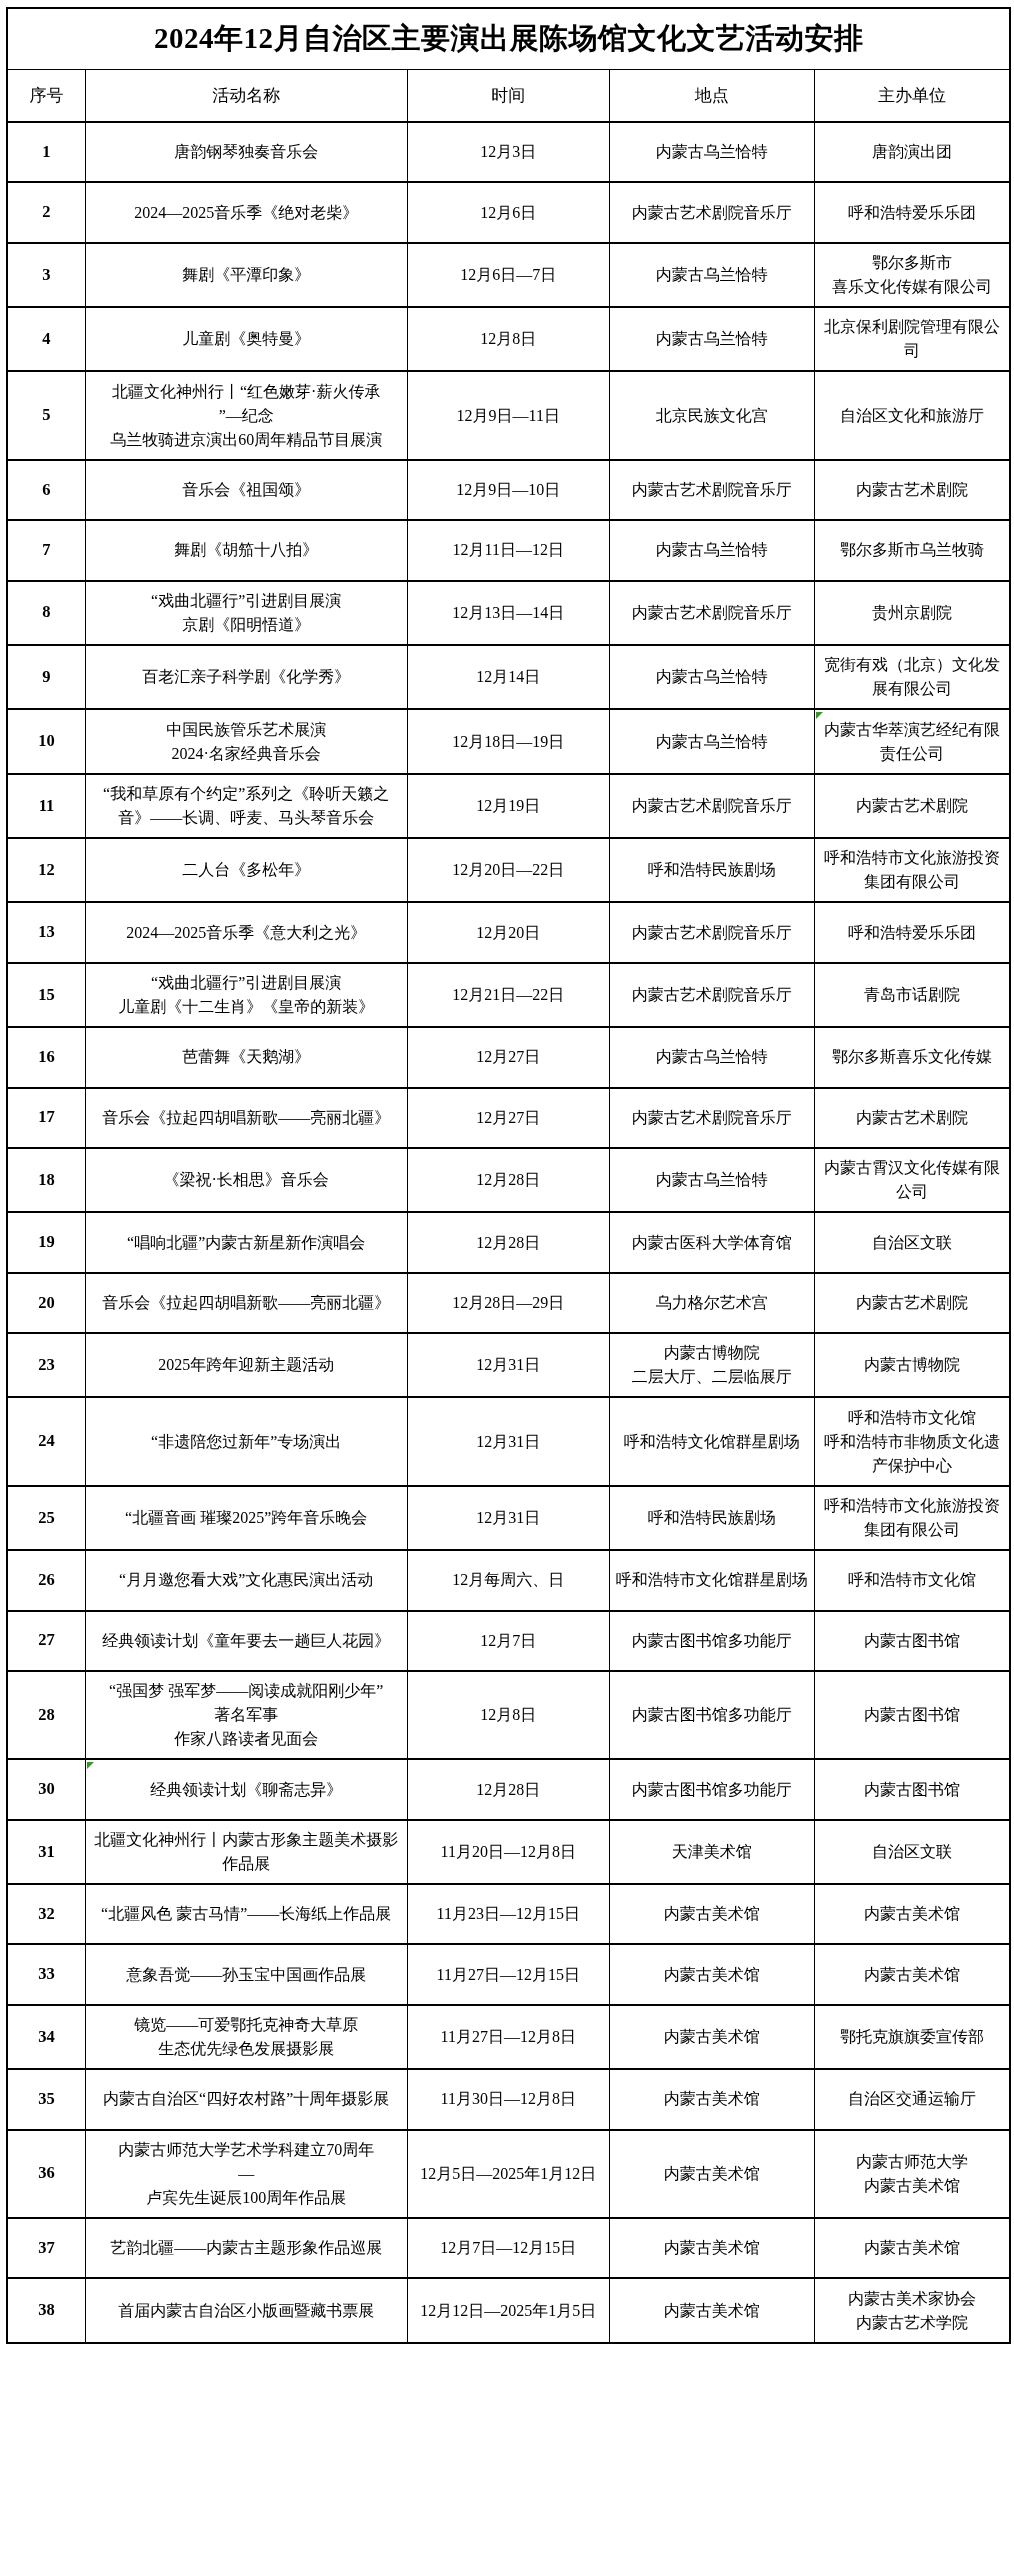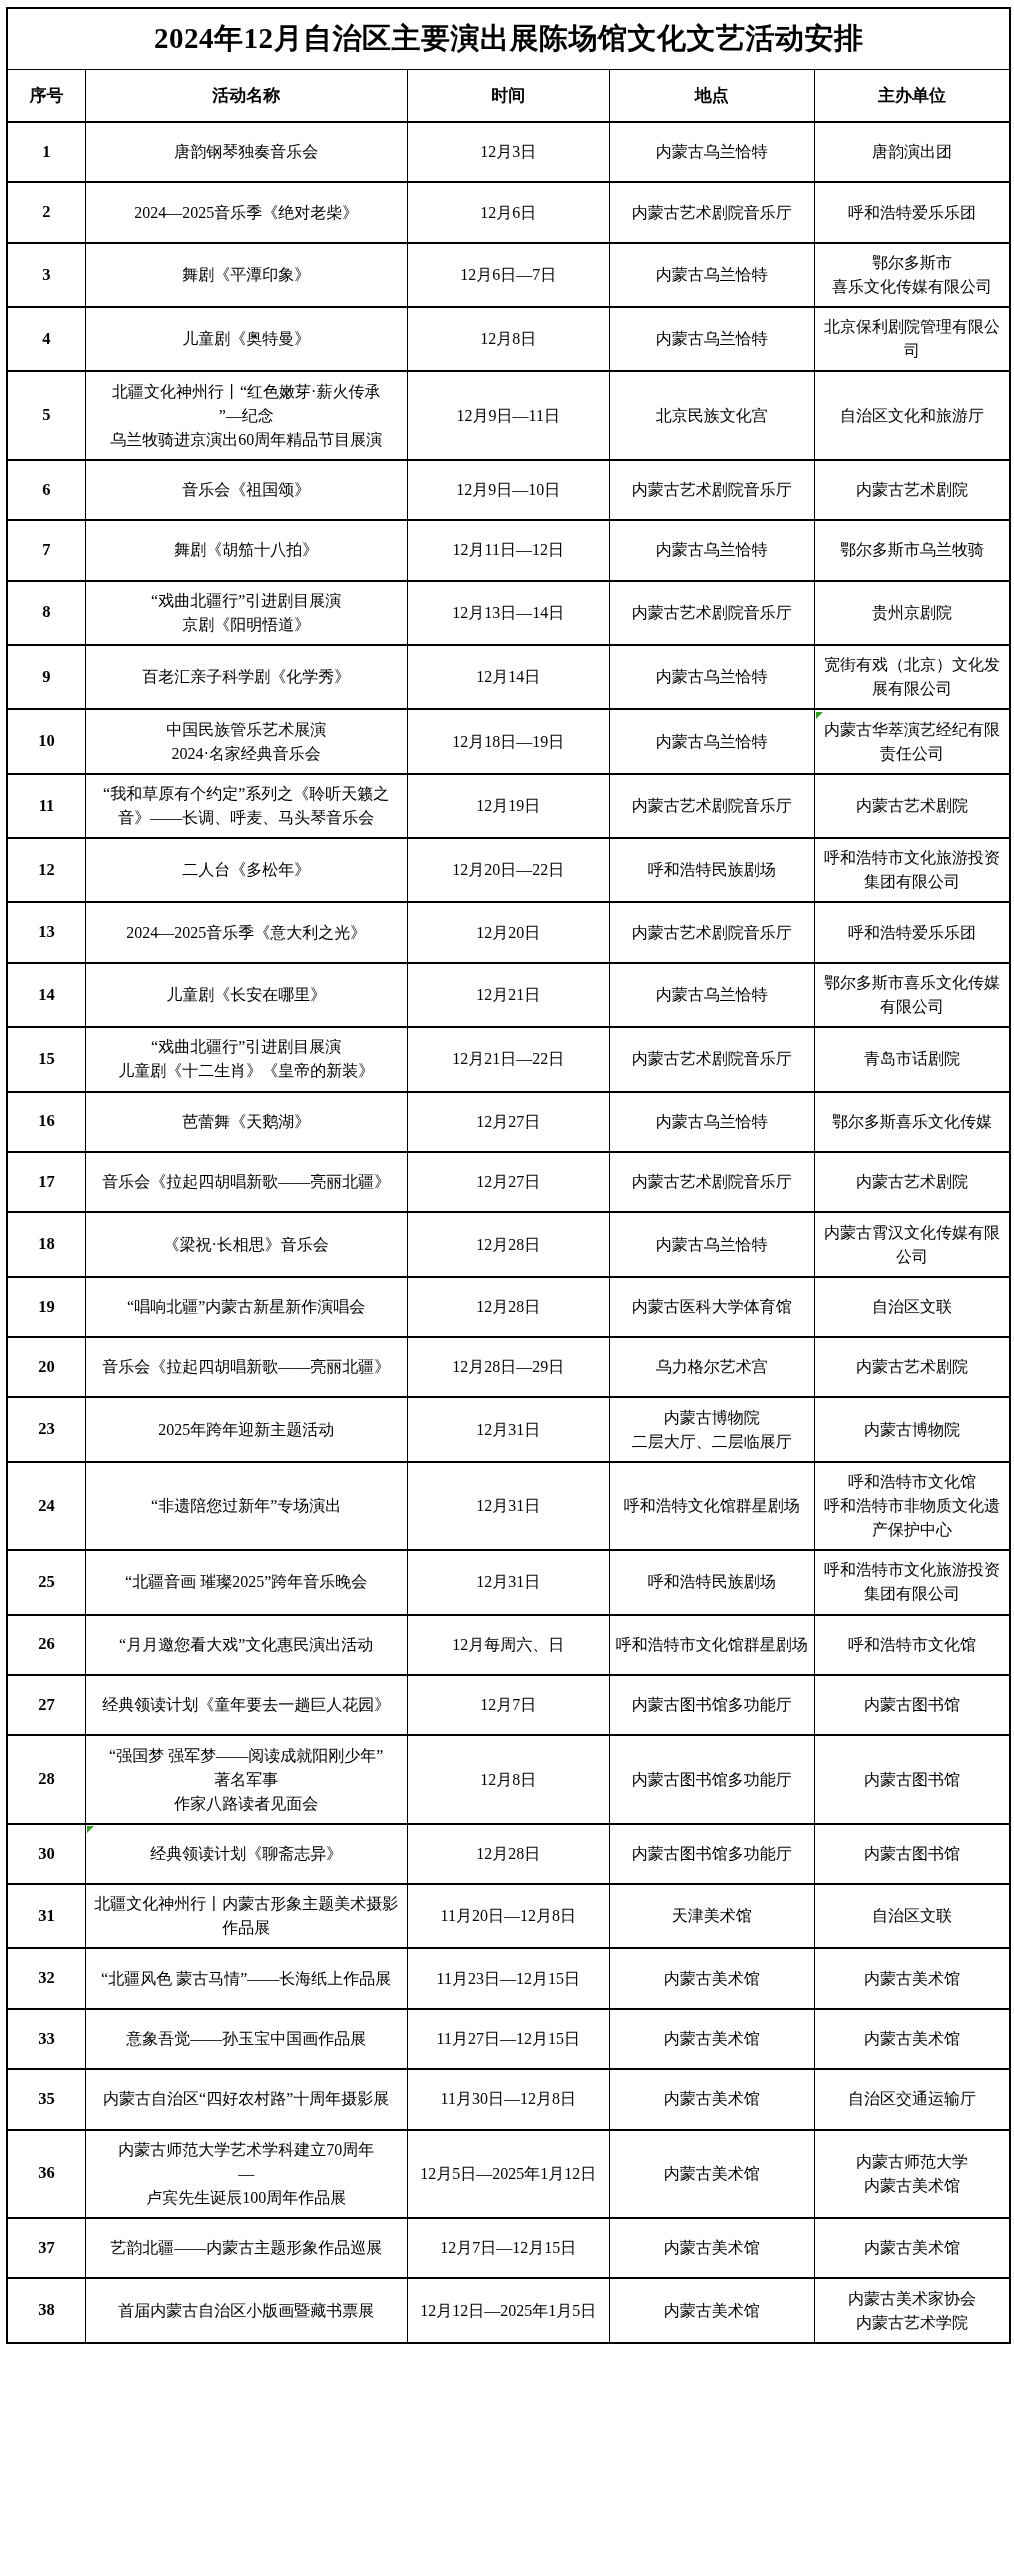--- a/index.html
+++ b/index.html
@@ -4,21 +4,21 @@
 <style>
   html,body{margin:0;padding:0;background:#ffffff;}
   body{font-family:"Liberation Serif","DejaVu Serif",serif;color:#000;}
   .sheet{width:1003px;margin:7.2px 0 10.3px 6.2px;}
   table{border-collapse:collapse;table-layout:fixed;width:100%;border:2.6px solid #000;}
   td,th{border:1px solid #000;border-top-width:2.1px;border-bottom-width:2.1px;
         text-align:center;vertical-align:middle;padding:7.2px 5.2px;
         font-size:16px;line-height:1.5;white-space:pre-line;word-break:break-all;}
   .title-cell{font-size:29px;font-weight:700;height:45px;border-bottom-width:1px;
               letter-spacing:0.5px;line-height:1.15;white-space:normal;margin-left:24px;}
-  th{font-size:17px;font-weight:700;height:37px;border-top-width:1px;border-bottom-width:2.6px;}
+  th{font-size:17px;font-weight:400;height:37px;border-top-width:1px;border-bottom-width:2.6px;}
   tbody td{height:44px;}
   .no-cell{font-weight:700;font-size:16.5px;}
   .time-cell{font-weight:400;}
   .name-cell,.org-cell{position:relative;}
   .comment-marker{position:absolute;top:1.5px;left:1.5px;width:0;height:0;
                   border-top:7.7px solid #2f9e1f;border-right:7.7px solid transparent;}
 </style>
 </head>
 <body>
 
@@ -134,27 +134,20 @@
     <td class="org-cell"><span class="cell-text">呼和浩特市文化旅游投资集团有限公司</span></td>
   </tr>
         <tr>
     <td class="no-cell">13</td>
     <td class="name-cell"><span class="cell-text">2024—2025音乐季《意大利之光》</span></td>
     <td class="time-cell">12月20日</td>
     <td class="place-cell">内蒙古艺术剧院音乐厅</td>
     <td class="org-cell"><span class="cell-text">呼和浩特爱乐乐团</span></td>
   </tr>
         <tr>
-    <td class="no-cell">14</td>
-    <td class="name-cell"><span class="cell-text">儿童剧《长安在哪里》</span></td>
-    <td class="time-cell">12月21日</td>
-    <td class="place-cell">内蒙古乌兰恰特</td>
-    <td class="org-cell"><span class="cell-text">鄂尔多斯市喜乐文化传媒有限公司</span></td>
-  </tr>
-        <tr>
     <td class="no-cell">15</td>
     <td class="name-cell"><span class="cell-text">“戏曲北疆行”引进剧目展演
 儿童剧《十二生肖》《皇帝的新装》</span></td>
     <td class="time-cell">12月21日—22日</td>
     <td class="place-cell">内蒙古艺术剧院音乐厅</td>
     <td class="org-cell"><span class="cell-text">青岛市话剧院</span></td>
   </tr>
         <tr>
     <td class="no-cell">16</td>
     <td class="name-cell"><span class="cell-text">芭蕾舞《天鹅湖》</span></td>
@@ -258,20 +251,28 @@
     <td class="org-cell"><span class="cell-text">内蒙古美术馆</span></td>
   </tr>
         <tr>
     <td class="no-cell">33</td>
     <td class="name-cell"><span class="cell-text">意象吾觉——孙玉宝中国画作品展</span></td>
     <td class="time-cell">11月27日—12月15日</td>
     <td class="place-cell">内蒙古美术馆</td>
     <td class="org-cell"><span class="cell-text">内蒙古美术馆</span></td>
   </tr>
         <tr>
+    <td class="no-cell">34</td>
+    <td class="name-cell"><span class="cell-text">镜览——可爱鄂托克神奇大草原
+生态优先绿色发展摄影展</span></td>
+    <td class="time-cell">11月27日—12月8日</td>
+    <td class="place-cell">内蒙古美术馆</td>
+    <td class="org-cell"><span class="cell-text">鄂托克旗旗委宣传部</span></td>
+  </tr>
+        <tr>
     <td class="no-cell">35</td>
     <td class="name-cell"><span class="cell-text">内蒙古自治区“四好农村路”十周年摄影展</span></td>
     <td class="time-cell">11月30日—12月8日</td>
     <td class="place-cell">内蒙古美术馆</td>
     <td class="org-cell"><span class="cell-text">自治区交通运输厅</span></td>
   </tr>
         <tr>
     <td class="no-cell">36</td>
     <td class="name-cell"><span class="cell-text">内蒙古师范大学艺术学科建立70周年
 —

